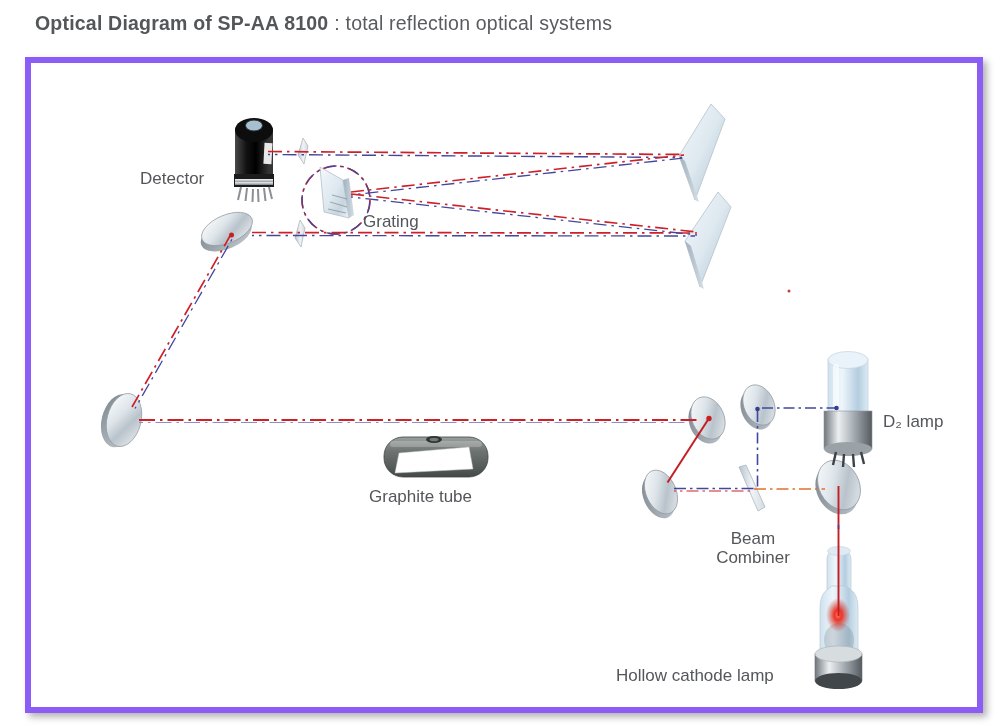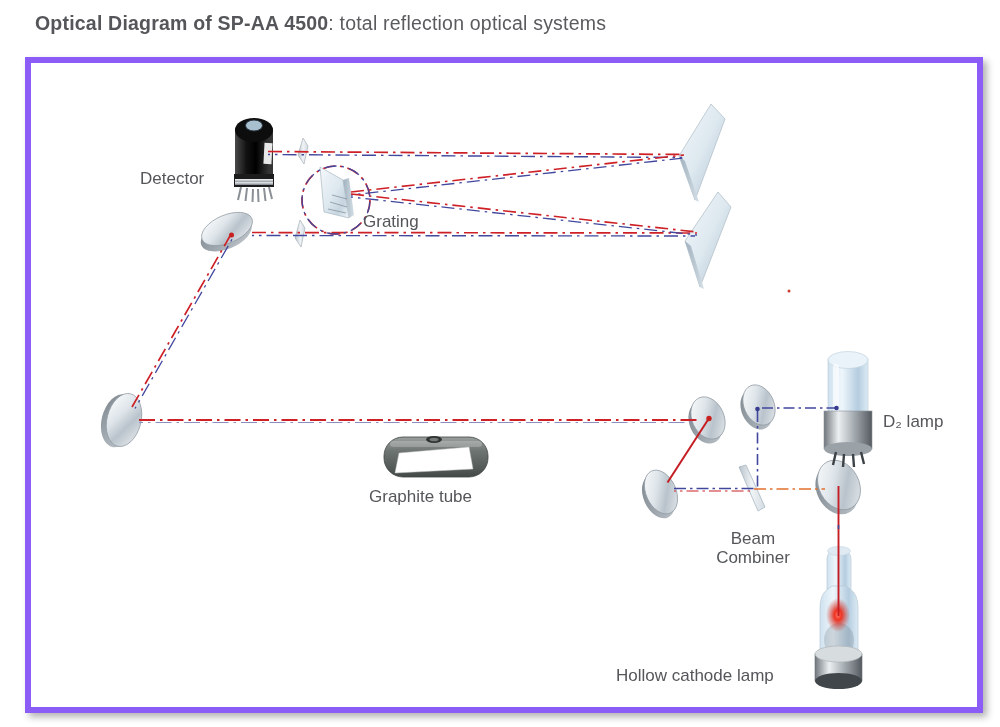--- a/index.html
+++ b/index.html
@@ -6,33 +6,33 @@
   body{
     width:1000px;height:727px;position:relative;overflow:hidden;
     font-family:"Liberation Sans","DejaVu Sans",sans-serif;
   }
   .page-title{
     position:absolute;left:35px;top:12px;margin:0;
     font-size:19.5px;font-weight:normal;color:#58595b;white-space:nowrap;
     letter-spacing:0.2px;
   }
   .page-title .t-bold{font-weight:bold;color:#545659;}
-  .page-title .t-reg{font-weight:normal;color:#5a5b5e;padding-left:0;}
+  .page-title .t-reg{font-weight:normal;color:#5a5b5e;padding-left:6px;}
   .diagram-frame{
     position:absolute;left:25px;top:57px;width:946px;height:644px;
     background:#ffffff;border:6px solid #8b5cf6;
     box-shadow:4px 4px 7px rgba(0,0,0,0.30);
   }
   .diagram-frame svg{position:absolute;left:0;top:0;}
   text{fill:#54565a;font-family:"Liberation Sans","DejaVu Sans",sans-serif;}
 </style>
 </head>
 <body>
 
-<h1 class="page-title"><span class="t-bold">Optical Diagram of SP-AA 4500</span><span class="t-reg">: total reflection optical systems</span></h1>
+<h1 class="page-title"><span class="t-bold">Optical Diagram of SP-AA 8100</span><span class="t-reg">: total reflection optical systems</span></h1>
 
 <div class="diagram-frame">
 <svg width="946" height="644" viewBox="25 57 946 644">
   <defs>
     <linearGradient id="mirFace" x1="0" y1="0" x2="1" y2="1">
       <stop offset="0" stop-color="#ffffff"></stop>
           <stop offset="0.40" stop-color="#dde4e9"></stop>
       <stop offset="0.62" stop-color="#b9c3cb"></stop>
           <stop offset="1" stop-color="#eef1f4"></stop>
     </linearGradient>

